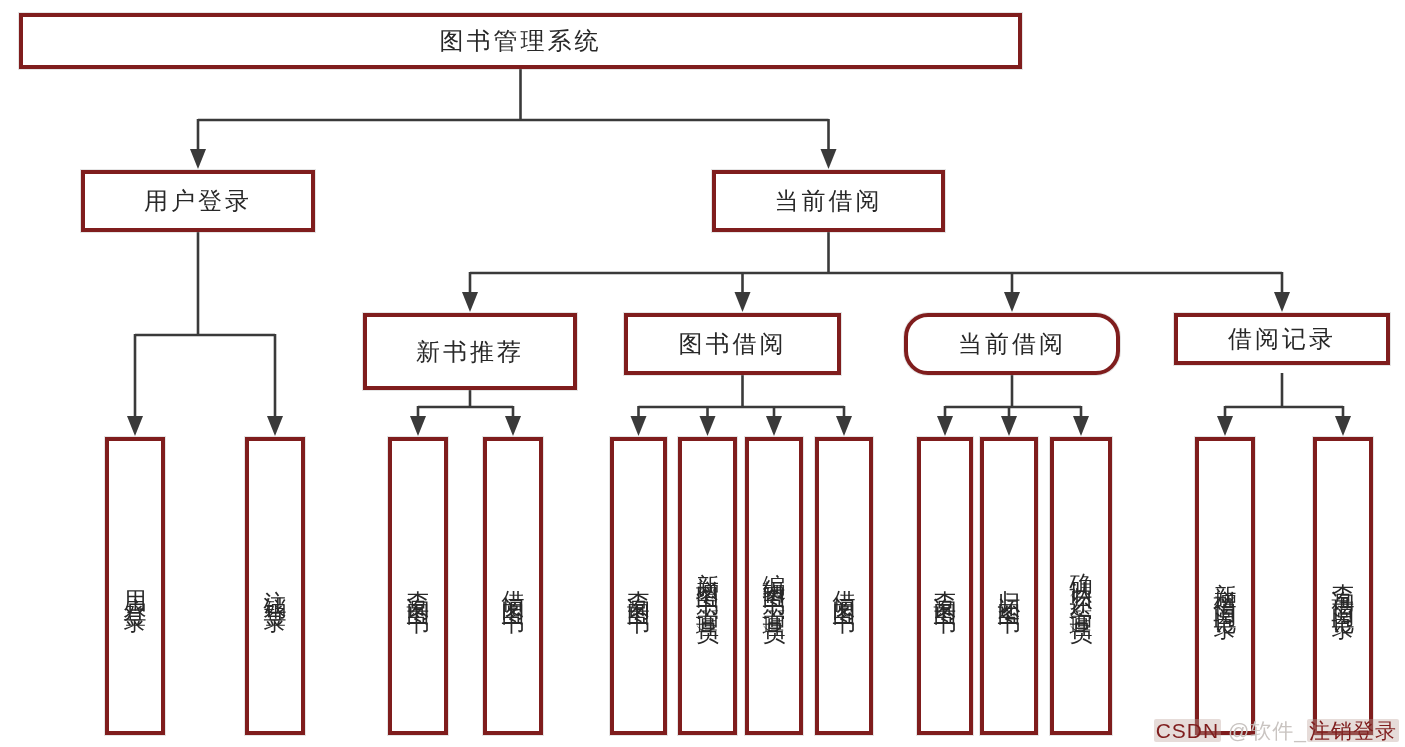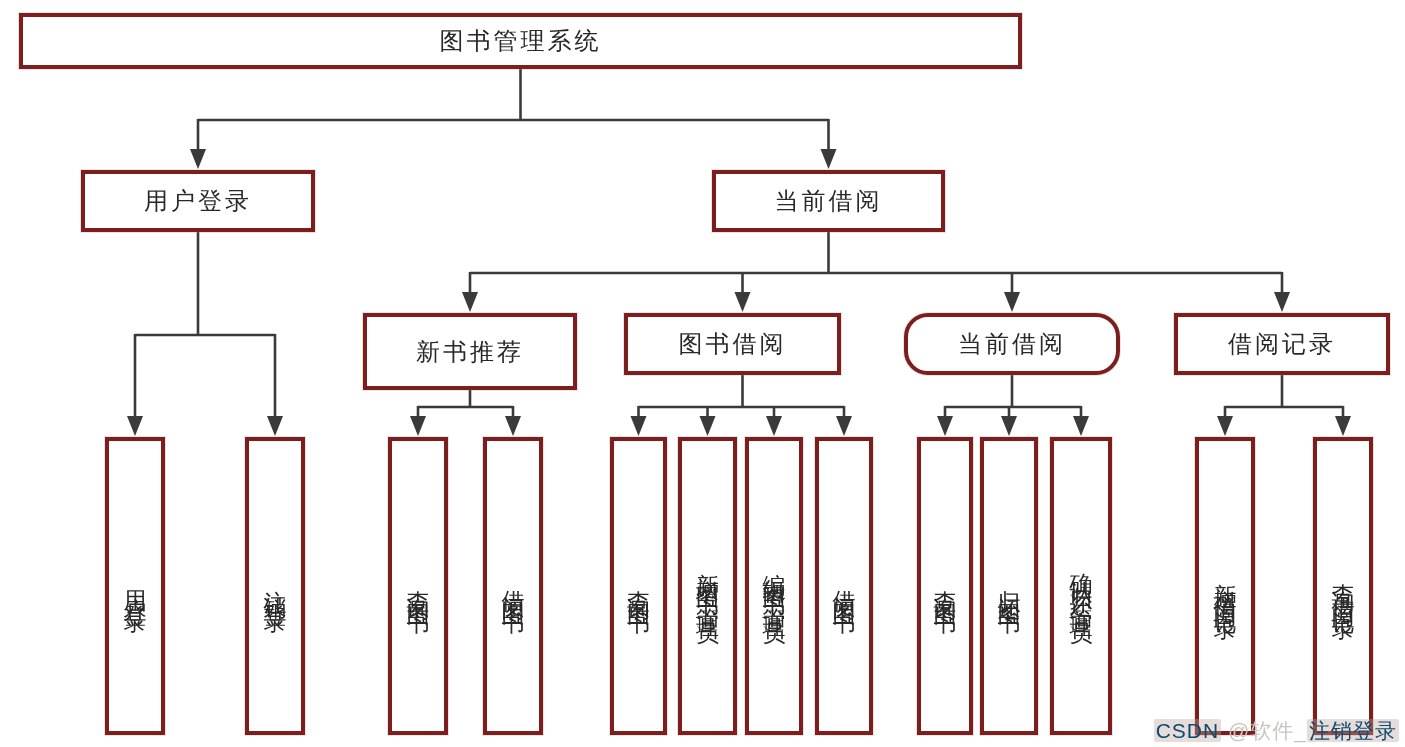--- a/index.html
+++ b/index.html
@@ -35,21 +35,21 @@
     position:absolute;
     right:6px;
     bottom:2px;
     font-size:21px;
     letter-spacing:1px;
     color:#c9c4c1;
     white-space:nowrap;
   }
   .watermark .wm-hl{
     background:rgba(190,162,156,0.38);
-    color:#0c4a6e;
+    color:#7f1d1d;
     padding:0 2px;
     border-radius:2px;
   }
 </style>
 </head>
 <body>
 
 <div class="canvas">
   <svg id="edges" xmlns="http://www.w3.org/2000/svg">
       <line x1="520.5" y1="67" x2="520.5" y2="120" stroke="#3a3a3a" stroke-width="2.6"></line>
@@ -117,21 +117,21 @@
       </div>
       <div class="node horizontal" style="left: 363px; top: 313px; width: 214px; height: 77px;">
         <span class="label">新书推荐</span>
       </div>
       <div class="node horizontal" style="left: 600px; top: 313px; width: 217px; height: 62px; margin-left: 24px;">
         <span class="label">图书借阅</span>
       </div>
       <div class="node horizontal" style="left: 904px; top: 313px; width: 216px; height: 62px; border-radius: 24px;">
         <span class="label">当前借阅</span>
       </div>
-      <div class="node horizontal" style="left: 1174px; top: 313px; width: 216px; height: 62px;">
+      <div class="node horizontal" style="left: 1174px; top: 313px; width: 216px; height: 52px;">
         <span class="label">借阅记录</span>
       </div>
       <div class="node vertical" style="left: 105px; top: 437px; width: 60px; height: 298px;">
         <span class="label">用户登录</span>
       </div>
       <div class="node vertical" style="left: 245px; top: 437px; width: 60px; height: 298px;">
         <span class="label">注销登录</span>
       </div>
       <div class="node vertical" style="left: 388px; top: 437px; width: 60px; height: 298px;">
         <span class="label">查询图书</span>

